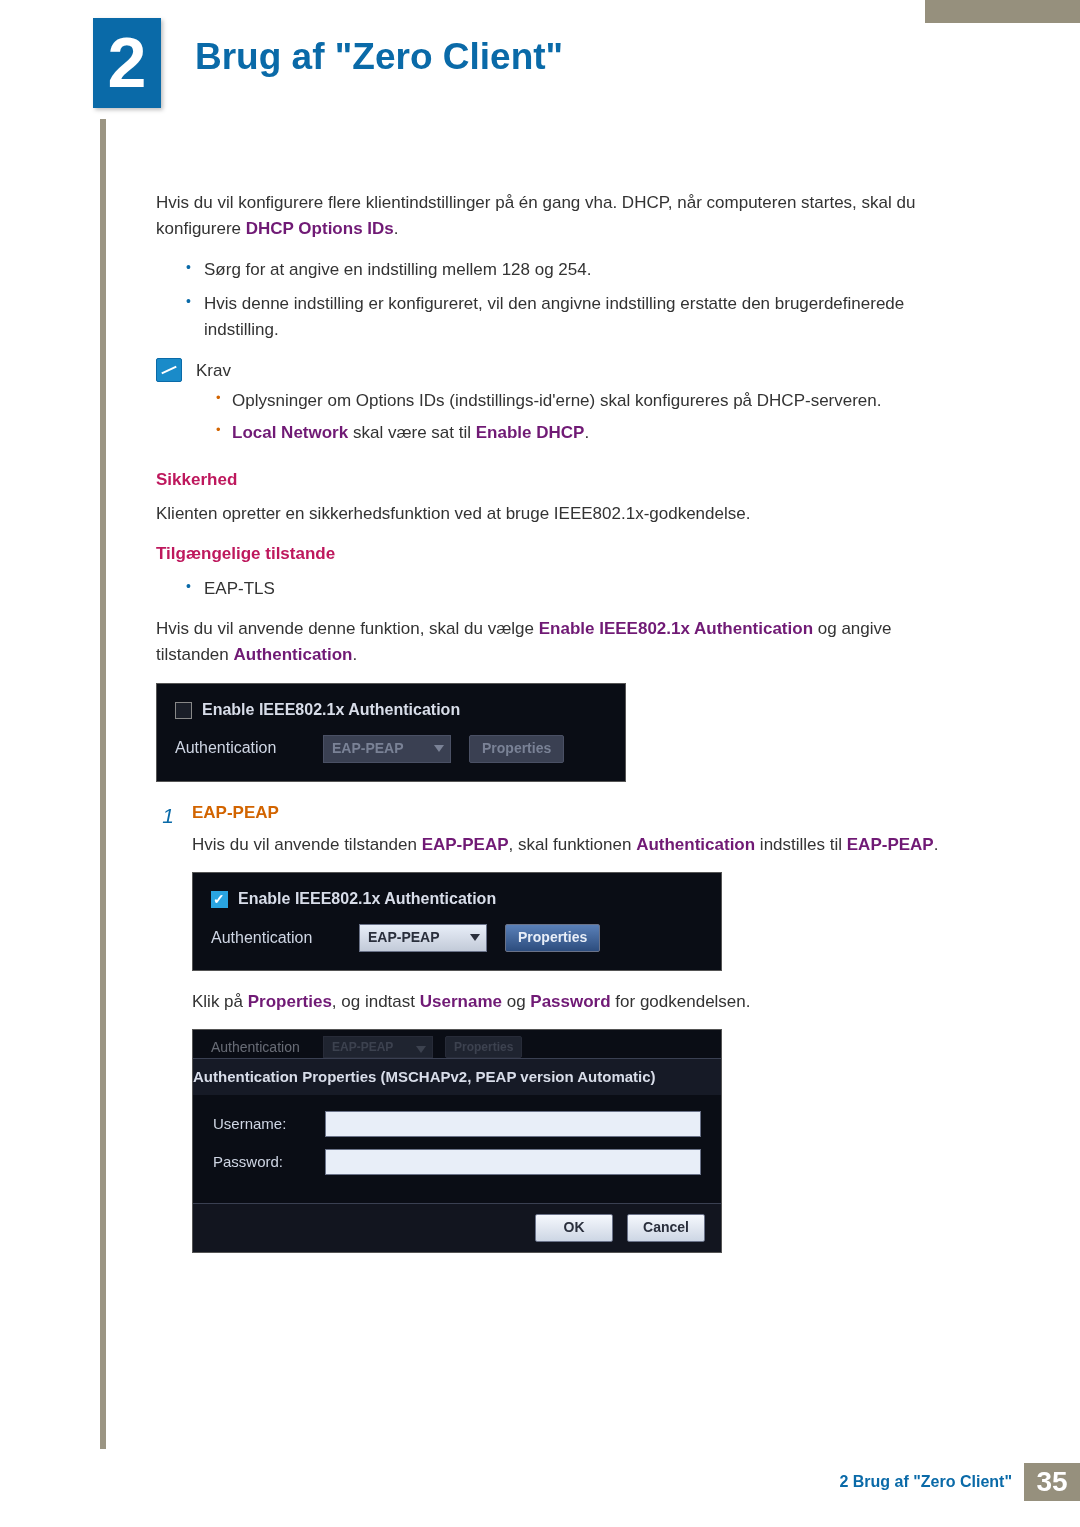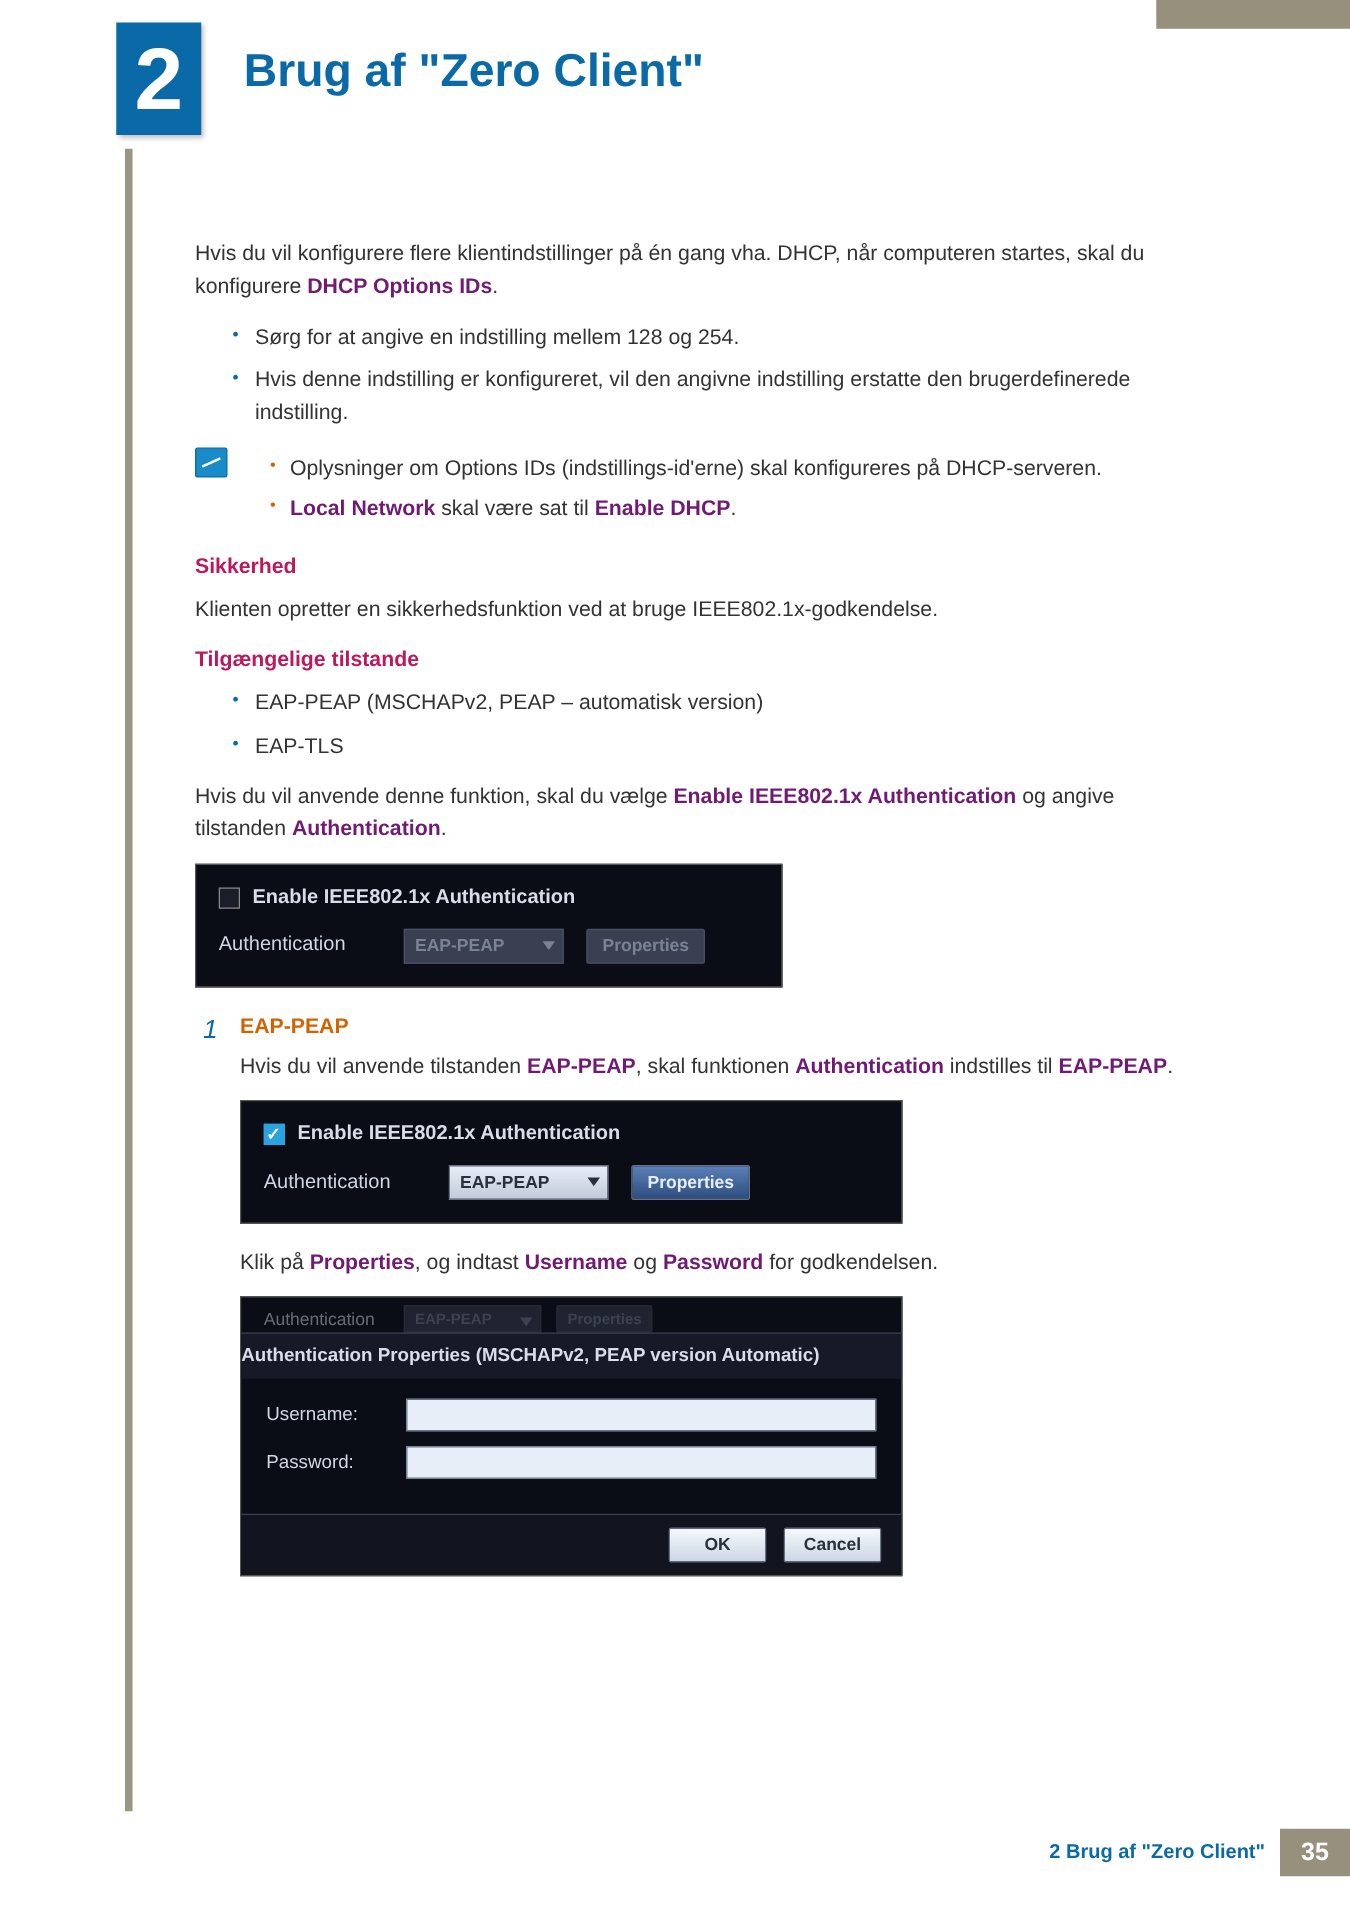--- a/index.html
+++ b/index.html
@@ -157,21 +157,21 @@
   .dlg-footer .btn { min-width:78px; justify-content:center; }
 
   .footer {
     position: absolute;
     bottom: 26px; right: 0;
     display: flex; align-items: center;
   }
   .footer-text { color:#0a6aa8; font-weight:bold; font-size:16px; margin-right:12px; }
   .footer-page {
     background:#96907d; color:#fff; font-weight:bold;
-    font-size:20px; width:56px; height:38px;
+    font-size:28px; width:56px; height:38px;
     display:flex; align-items:center; justify-content:center;
   }
 </style>
 </head>
 <body>
 
 <div class="top-stripe"></div>
 <div class="left-stripe"></div>
 
 <div class="chapter-badge">2</div>
@@ -184,35 +184,35 @@
   </p>
 
   <ul class="tick">
     <li>Sørg for at angive en indstilling mellem 128 og 254.</li>
     <li>Hvis denne indstilling er konfigureret, vil den angivne indstilling erstatte den brugerdefinerede indstilling.</li>
   </ul>
 
   <div class="note-row">
     <div class="note-icon"></div>
     <div class="note-body">
+      <div>Krav</div>
       <ul class="inner">
         <li>Oplysninger om Options IDs (indstillings-id'erne) skal konfigureres på DHCP-serveren.</li>
         <li>
           <span class="hl">Local Network</span><span> skal være sat til </span><span class="hl">Enable DHCP</span><span>.</span>
         </li>
       </ul>
     </div>
   </div>
 
   <div class="subhead">Sikkerhed</div>
   <p class="para">Klienten opretter en sikkerhedsfunktion ved at bruge IEEE802.1x-godkendelse.</p>
 
   <div class="subhead">Tilgængelige tilstande</div>
   <ul class="tick" style="margin-top:2px;">
-    <li>EAP-PEAP (MSCHAPv2, PEAP – automatisk version)</li>
     <li>EAP-TLS</li>
   </ul>
 
   <p class="para">
     <span>Hvis du vil anvende denne funktion, skal du vælge </span><span class="hl">Enable IEEE802.1x Authentication</span><span> og angive tilstanden </span><span class="hl">Authentication</span><span>.</span>
   </p>
 
   <div class="panel small">
     <div class="chk-row">
       <div class="chk"></div>

